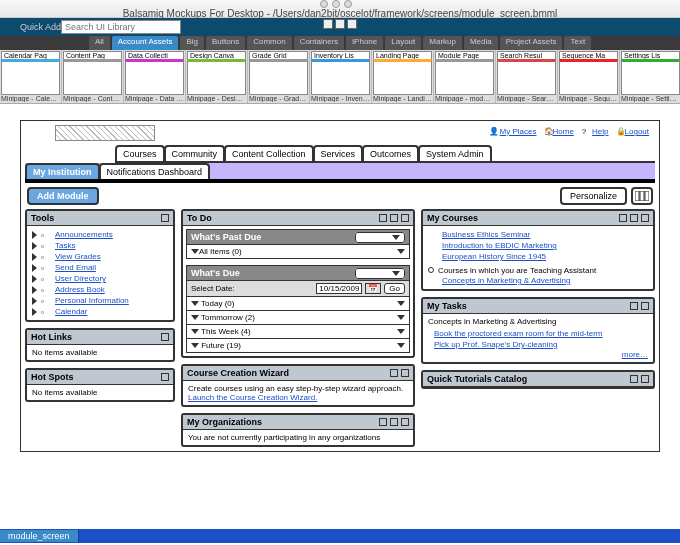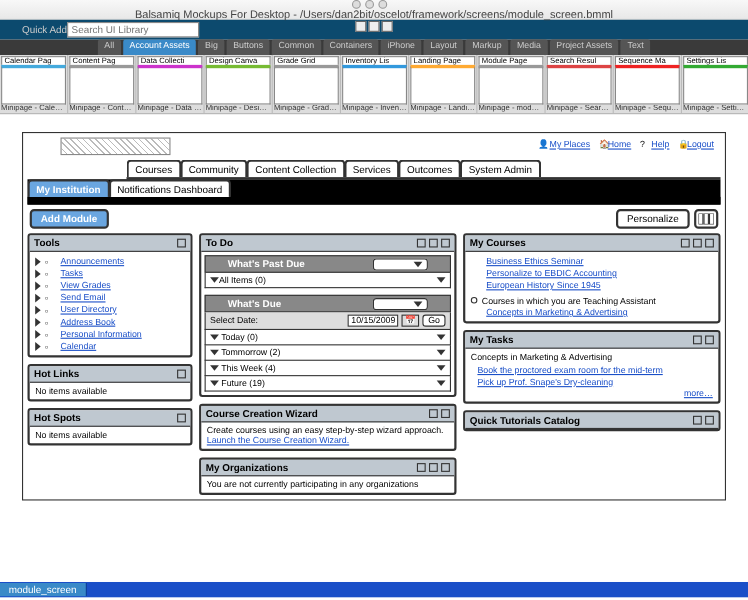--- a/index.html
+++ b/index.html
@@ -20,40 +20,40 @@
 .thumb .ttab { font-size: 7px; font-family: Arial; background: #fff; border: 1px solid #888; border-bottom: none; padding: 0 2px; white-space: nowrap; overflow: hidden; }
 .thumb .prev { flex: 1; background: #fff; border: 1px solid #888; position: relative; overflow: hidden; }
 .thumb .cap { font-size: 7px; font-family: Arial; color: #333; white-space: nowrap; overflow: hidden; text-overflow: ellipsis; }
 .stage { background: #fff; position: relative; height: 425px; overflow: hidden; }
 .mockup { margin: 16px auto; width: 640px; border: 1px solid #333; background: #fff; padding: 4px; }
 .crumbs { display: flex; justify-content: flex-end; gap: 8px; font-size: 8px; padding: 2px 6px; }
 .crumbs a { color: #1a4fc8; text-decoration: underline; cursor: pointer; }
 .crumbs .ico { display: inline-block; width: 8px; }
 .maintabs { display: flex; border-bottom: 2px solid #333; margin-top: 2px; }
 .maintabs .mtab { border: 2px solid #333; border-bottom: none; border-radius: 4px 4px 0 0; padding: 2px 6px; font-size: 9px; margin-right: -1px; cursor: pointer; background: #fff; }
-.subtabs { display: flex; border-bottom: 7px solid #000000; background: #000000; }
+.subtabs { display: flex; border-bottom: 4px solid #000000; background: #c4b5fd; }
 .subtabs .stab { border: 2px solid #333; border-bottom: none; border-radius: 4px 4px 0 0; padding: 2px 6px; font-size: 9px; margin-right: -1px; background: #fff; cursor: pointer; }
 .subtabs .stab.sel { background: #6aa6e0; color: #fff; font-weight: bold; }
 .actionbar { display: flex; justify-content: space-between; padding: 4px 2px; }
 .btn { border: 2px solid #333; border-radius: 4px; padding: 2px 8px; font-size: 9px; background: #6aa6e0; color: #fff; font-weight: bold; cursor: pointer; }
 .btn.plain { background: #fff; color: #000; font-weight: normal; }
 .iconbtn { border: 2px solid #333; border-radius: 4px; width: 22px; height: 18px; display: inline-flex; align-items: center; justify-content: center; cursor: pointer; background: #fff; }
 .cols { display: flex; gap: 6px; }
 .col { flex: 1; display: flex; flex-direction: column; gap: 6px; }
 .col.narrow { flex: 0 0 150px; }
 .panel { border: 2px solid #333; border-radius: 3px; }
 .phead { background: #bfc8d0; border-bottom: 1px solid #333; padding: 2px 4px; font-size: 9px; font-weight: bold; display: flex; justify-content: space-between; align-items: center; }
 .phead .picons { display: flex; gap: 3px; }
 .phead .pi { width: 8px; height: 8px; border: 1px solid #333; }
 .pbody { padding: 3px 5px; font-size: 8px; }
 .pbody ul { list-style: none; }
 .pbody li { padding: 1px 0; display: flex; align-items: center; gap: 4px; }
 .pbody a { color: #1a4fc8; text-decoration: underline; cursor: pointer; }
 .tico { width: 10px; height: 8px; display: inline-block; }
-.subhead { background: #888; color: #fff; padding: 2px 20px; font-size: 9px; font-weight: bold; display: flex; justify-content: space-between; align-items: center; border: 1px solid #333; }
+.subhead { background: #888; color: #fff; padding: 2px 4px; font-size: 9px; font-weight: bold; display: flex; justify-content: space-between; align-items: center; border: 1px solid #333; }
 .rowline { border: 1px solid #333; border-top: none; padding: 2px 4px; display: flex; justify-content: space-between; align-items: center; font-size: 8px; gap: 48px; }
 .sel-input { width: 46px; font-size: 8px; padding: 0 2px; border: 1px solid #333; font-family: inherit; }
 .minibtn { border: 1px solid #333; border-radius: 3px; padding: 0 4px; font-size: 8px; background: #fff; cursor: pointer; }
 .chev { display: inline-block; width: 0; height: 0; border-left: 4px solid transparent; border-right: 4px solid transparent; border-top: 5px solid #333; }
 .chev.r { border-top: 4px solid transparent; border-bottom: 4px solid transparent; border-left: 5px solid #333; border-right: none; }
 .bullet { display: inline-block; width: 6px; height: 6px; border: 1px solid #333; border-radius: 50%; background: #333; margin-right: 4px; }
 .bullet.open { background: #fff; }
 .footer { height: 14px; background: #1a4fc8; display: flex; align-items: center; font-family: Arial; font-size: 9px; }
 .footer .ftab { background: #3a8ac8; color: #fff; padding: 1px 8px; border-right: 1px solid #0a3a98; }
 .xhatch { position: absolute; left: 30px; top: 0; width: 100px; height: 16px; border: 1px solid #888; background: repeating-linear-gradient(45deg,#fff,#fff 3px,#bbb 3px,#bbb 4px); }
@@ -350,21 +350,21 @@
                 <span class="pi"></span>
                 <span class="pi"></span>
               </span>
             </div>
           <div class="pbody">
             <ul id="enrolledlist" style="padding-left:14px;">
                 <li>
                   <a>Business Ethics Seminar</a>
                 </li>
                 <li>
-                  <a>Personalize to EBDIC Accounting</a>
+                  <a>Introduction to EBDIC Marketing</a>
                 </li>
                 <li>
                   <a>European History Since 1945</a>
                 </li>
               </ul>
             <div style="margin-top:4px;"><span class="bullet open"></span><span>Courses in which you are Teaching Assistant</span></div>
             <ul id="talist" style="padding-left:14px;">
                 <li>
                   <a>Concepts in Marketing &amp; Advertising</a>
                 </li>

